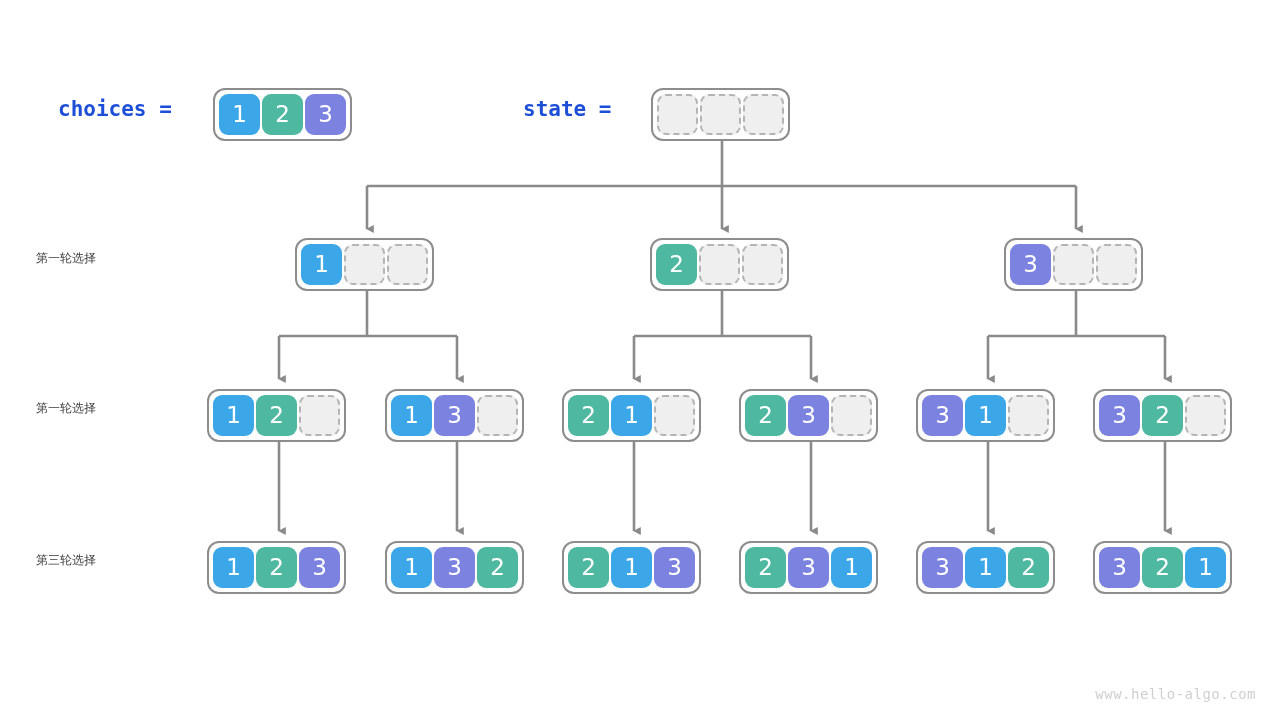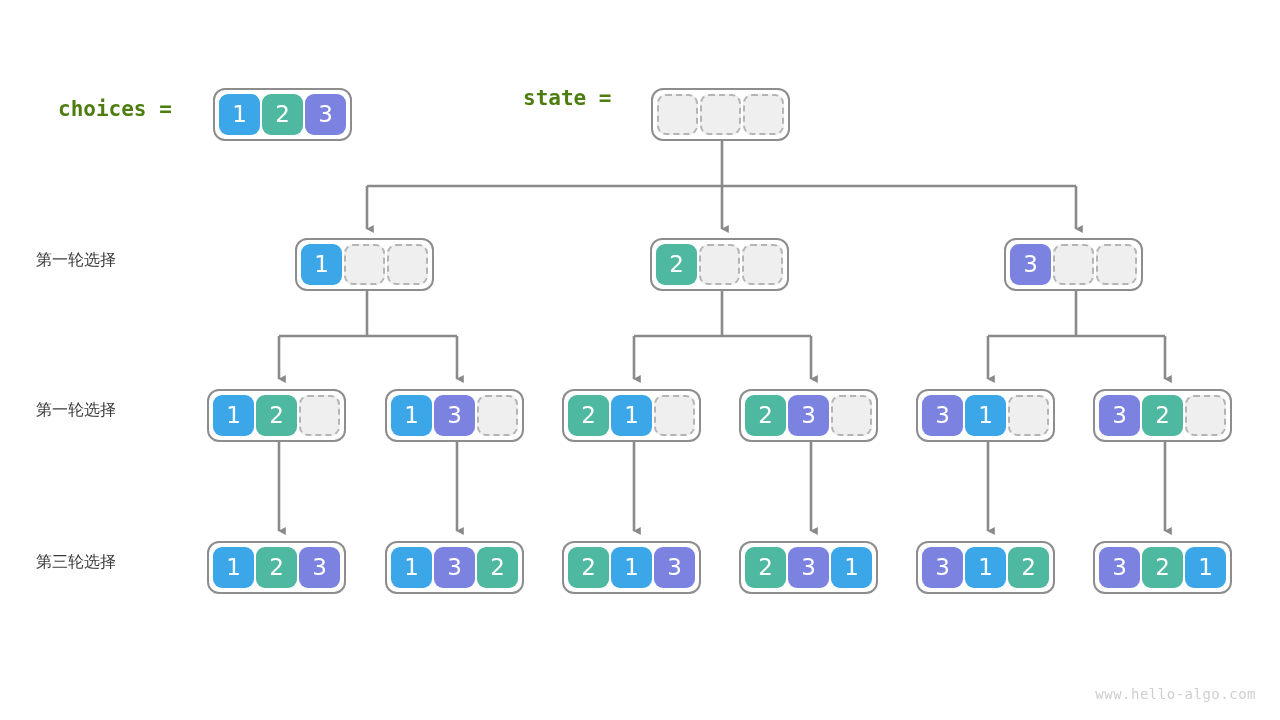--- a/index.html
+++ b/index.html
@@ -60,27 +60,27 @@
     border: 2px dashed #b4b4b4;
     color: transparent;
   }
 
   
   .var-label {
     position: absolute;
     font-family: "DejaVu Sans Mono", "Liberation Mono", monospace;
     font-weight: bold;
     font-size: 21px;
-    color: #4d7c0f;
+    color: #1d4ed8;
     white-space: nowrap;
   }
   .row-label {
     position: absolute;
     font-family: "DejaVu Sans", "Liberation Sans", sans-serif;
-    font-size: 16px;
+    font-size: 12px;
     color: #3a3a3a;
     white-space: nowrap;
   }
   .watermark {
     position: absolute;
     right: 24px;
     bottom: 18px;
     font-family: "DejaVu Sans Mono", "Liberation Mono", monospace;
     font-size: 14px;
     color: #cfcfcf;
@@ -131,21 +131,21 @@
   </svg>
 
   <div class="var-label" style="left:58px; top:97px;">choices =</div>
 
   <div class="node" id="node-choices" style="left:213px; top:88px;">
       <div class="cell" style="background: rgb(59, 167, 232);">1</div>
       <div class="cell" style="background: rgb(78, 184, 160);">2</div>
       <div class="cell" style="background: rgb(123, 130, 224);">3</div>
     </div>
 
-  <div class="var-label" style="left:523px; top:86px;">state =</div>
+  <div class="var-label" style="left:523px; top:97px;">state =</div>
 
   <div class="node" id="node-state" style="left:651px; top:88px;">
       <div class="cell empty" style="background: rgb(239, 239, 239); border-color: rgb(180, 180, 180);"></div>
       <div class="cell empty" style="background: rgb(239, 239, 239); border-color: rgb(180, 180, 180);"></div>
       <div class="cell empty" style="background: rgb(239, 239, 239); border-color: rgb(180, 180, 180);"></div>
     </div>
 
   <div class="row-label" style="left:36px; top:250px;">第一轮选择</div>
   <div class="row-label" style="left:36px; top:400px;">第一轮选择</div>
   <div class="row-label" style="left:36px; top:552px;">第三轮选择</div>

